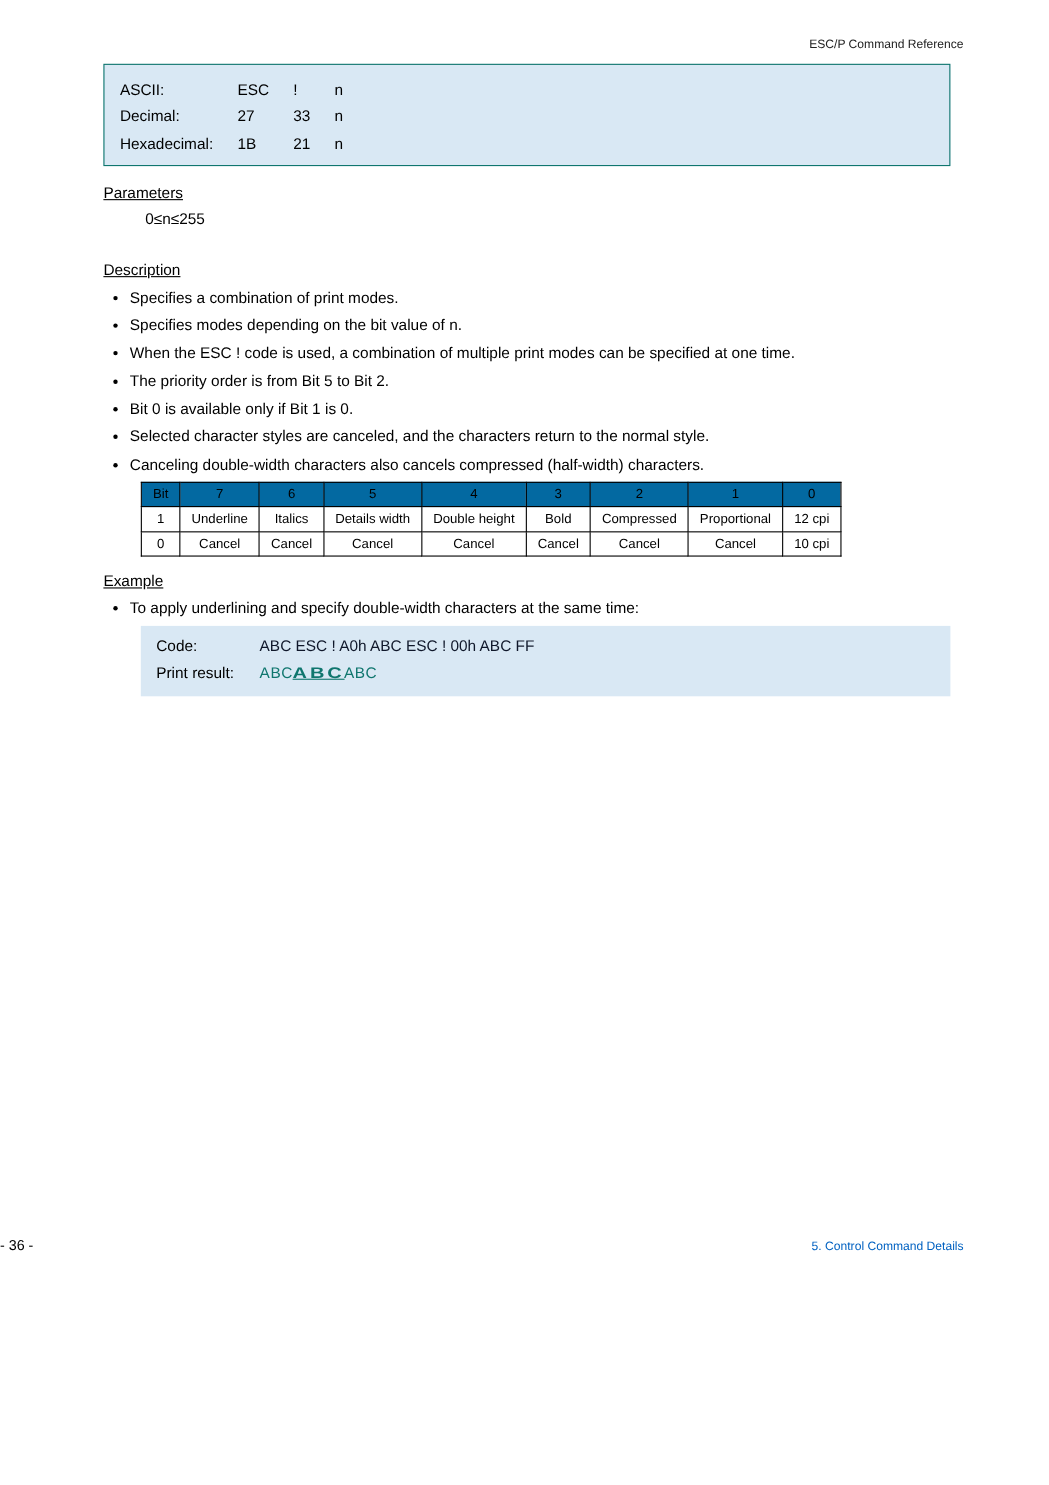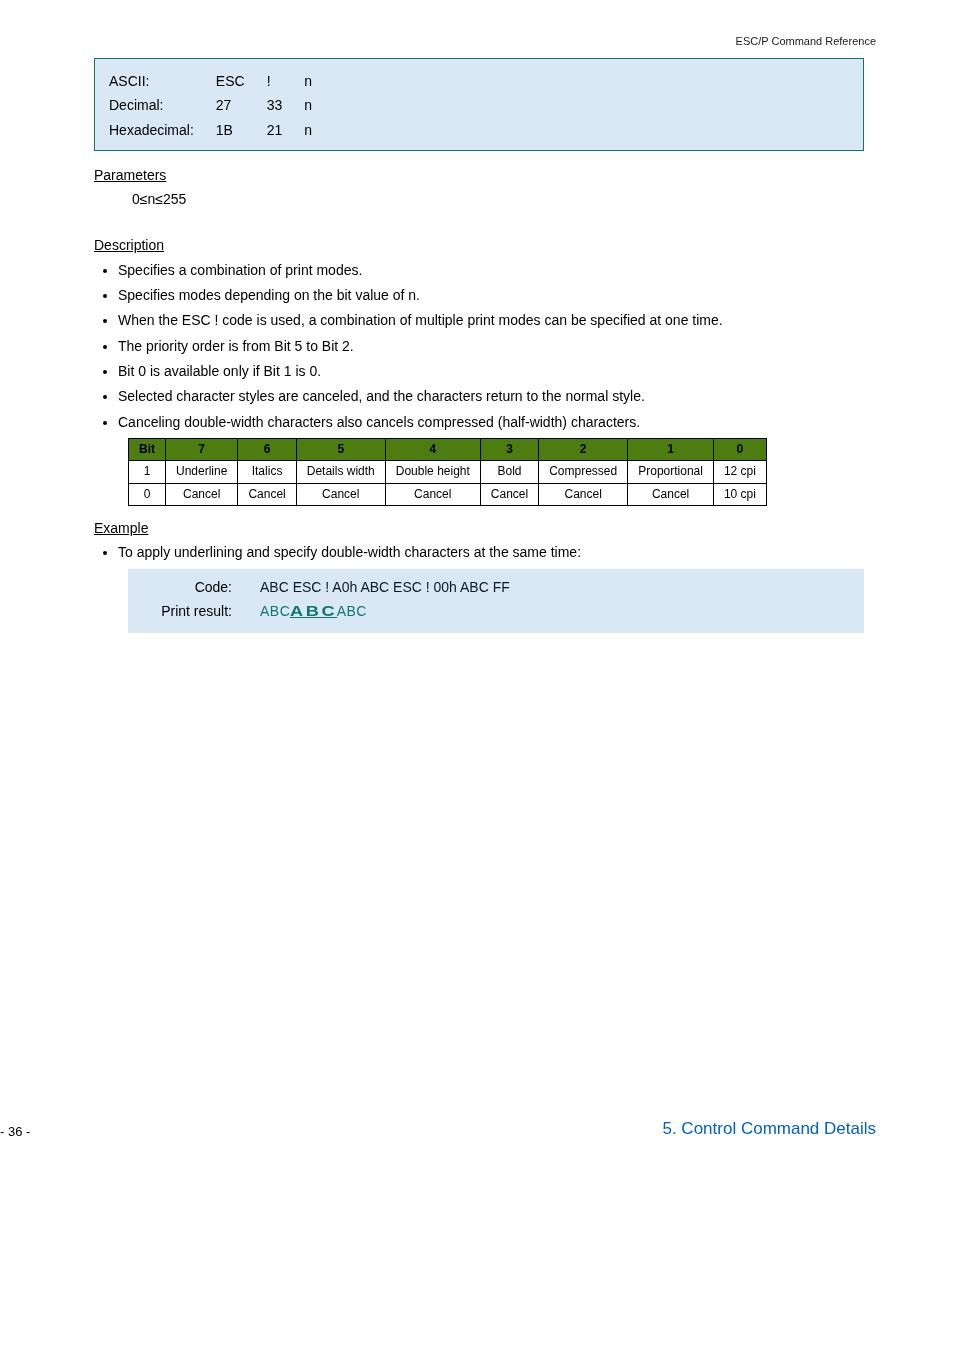--- a/index.html
+++ b/index.html
@@ -70,36 +70,35 @@
     margin: 6px 0 12px 50px;
     font-size: 12px;
   }
   table.bit-table th, table.bit-table td {
     border: 1px solid #000;
     padding: 2px 10px;
     text-align: center;
     vertical-align: middle;
   }
   table.bit-table th {
-    background: #4d7c0f;
-    font-weight: bold;
+    background: #0369a1;
+    font-weight: normal;
   }
   .example-box {
     background: #d9e8f4;
     padding: 8px 14px;
     margin: 6px 0 10px 50px;
     width: 736px;
     box-sizing: border-box;
   }
   .example-box .row {
     display: flex;
-    gap: 28px;
+    gap: 4px;
     align-items: baseline;
     margin-bottom: 4px;
-    text-align: right;
   }
   .example-box .label {
     width: 90px;
   }
   .blue-text {
     color: #0f172a;
   }
   .print-result {
     color: #0f766e;
     letter-spacing: 0.5px;
@@ -119,21 +118,21 @@
     bottom: 40px;
     left: 0;
     width: 100%;
     text-align: left;
     font-size: 13px;
   }
   .foot-right {
     position: absolute;
     bottom: 40px;
     right: 78px;
-    font-size: 17px;
+    font-size: 11px;
     color: #0061c1;
   }
 </style>
 </head>
 <body>
 
 <div class="page">
 
   <div class="top-right">ESC/P Command Reference</div>
 

